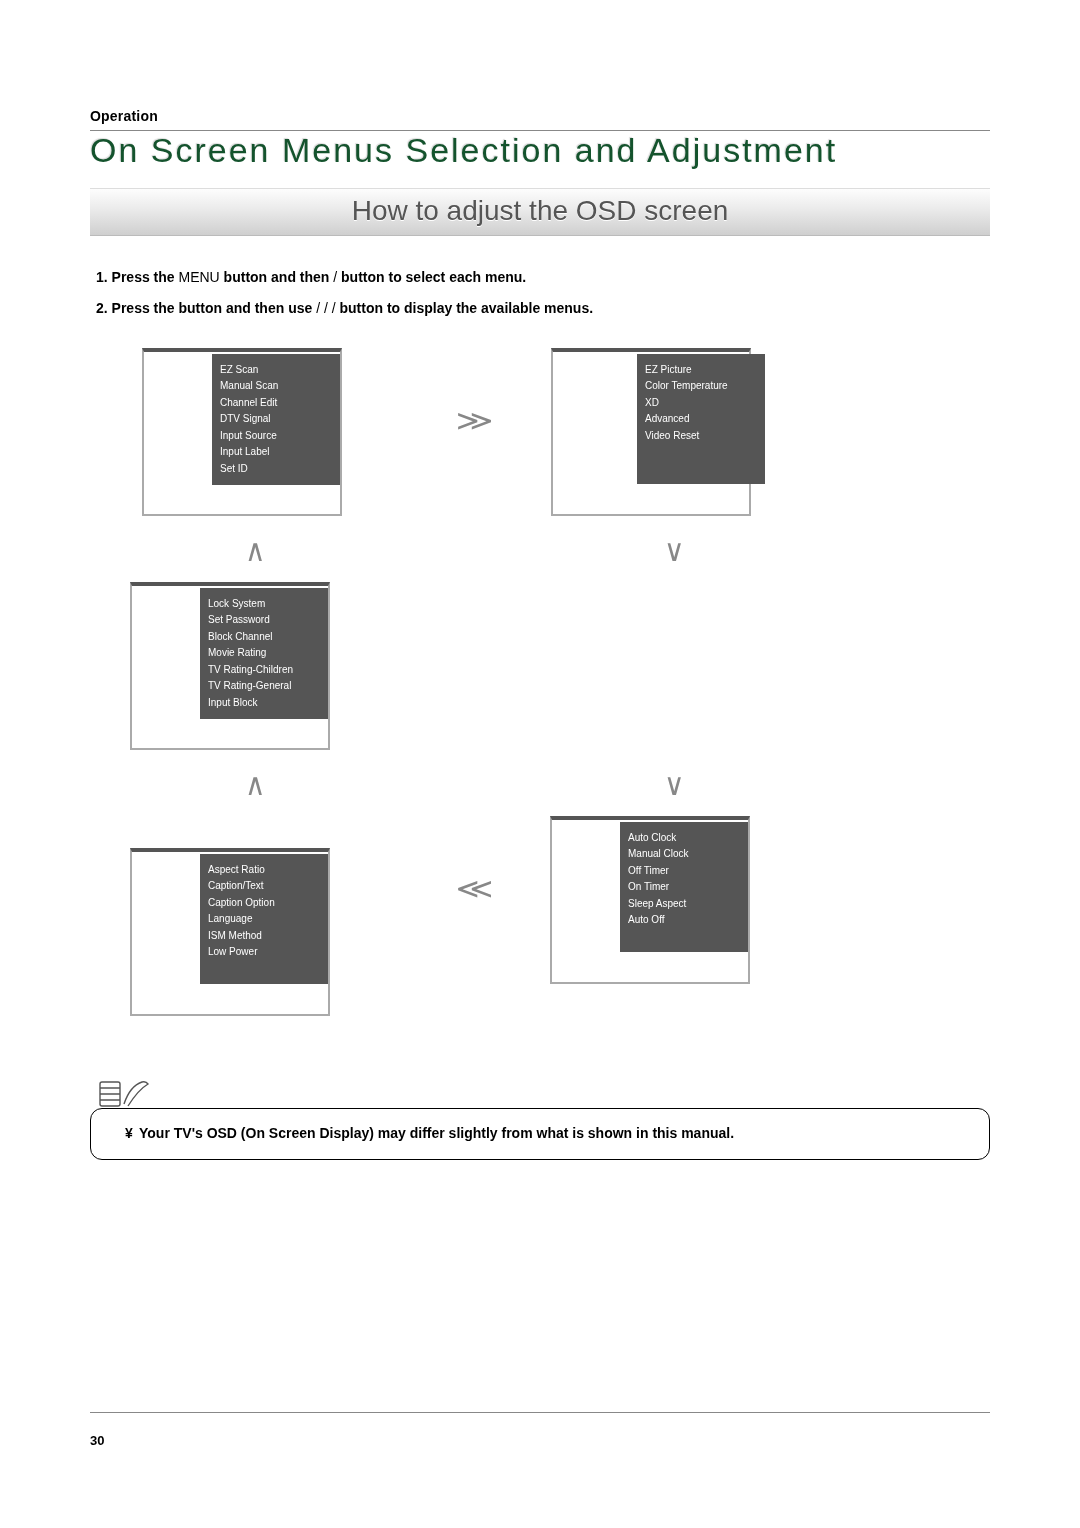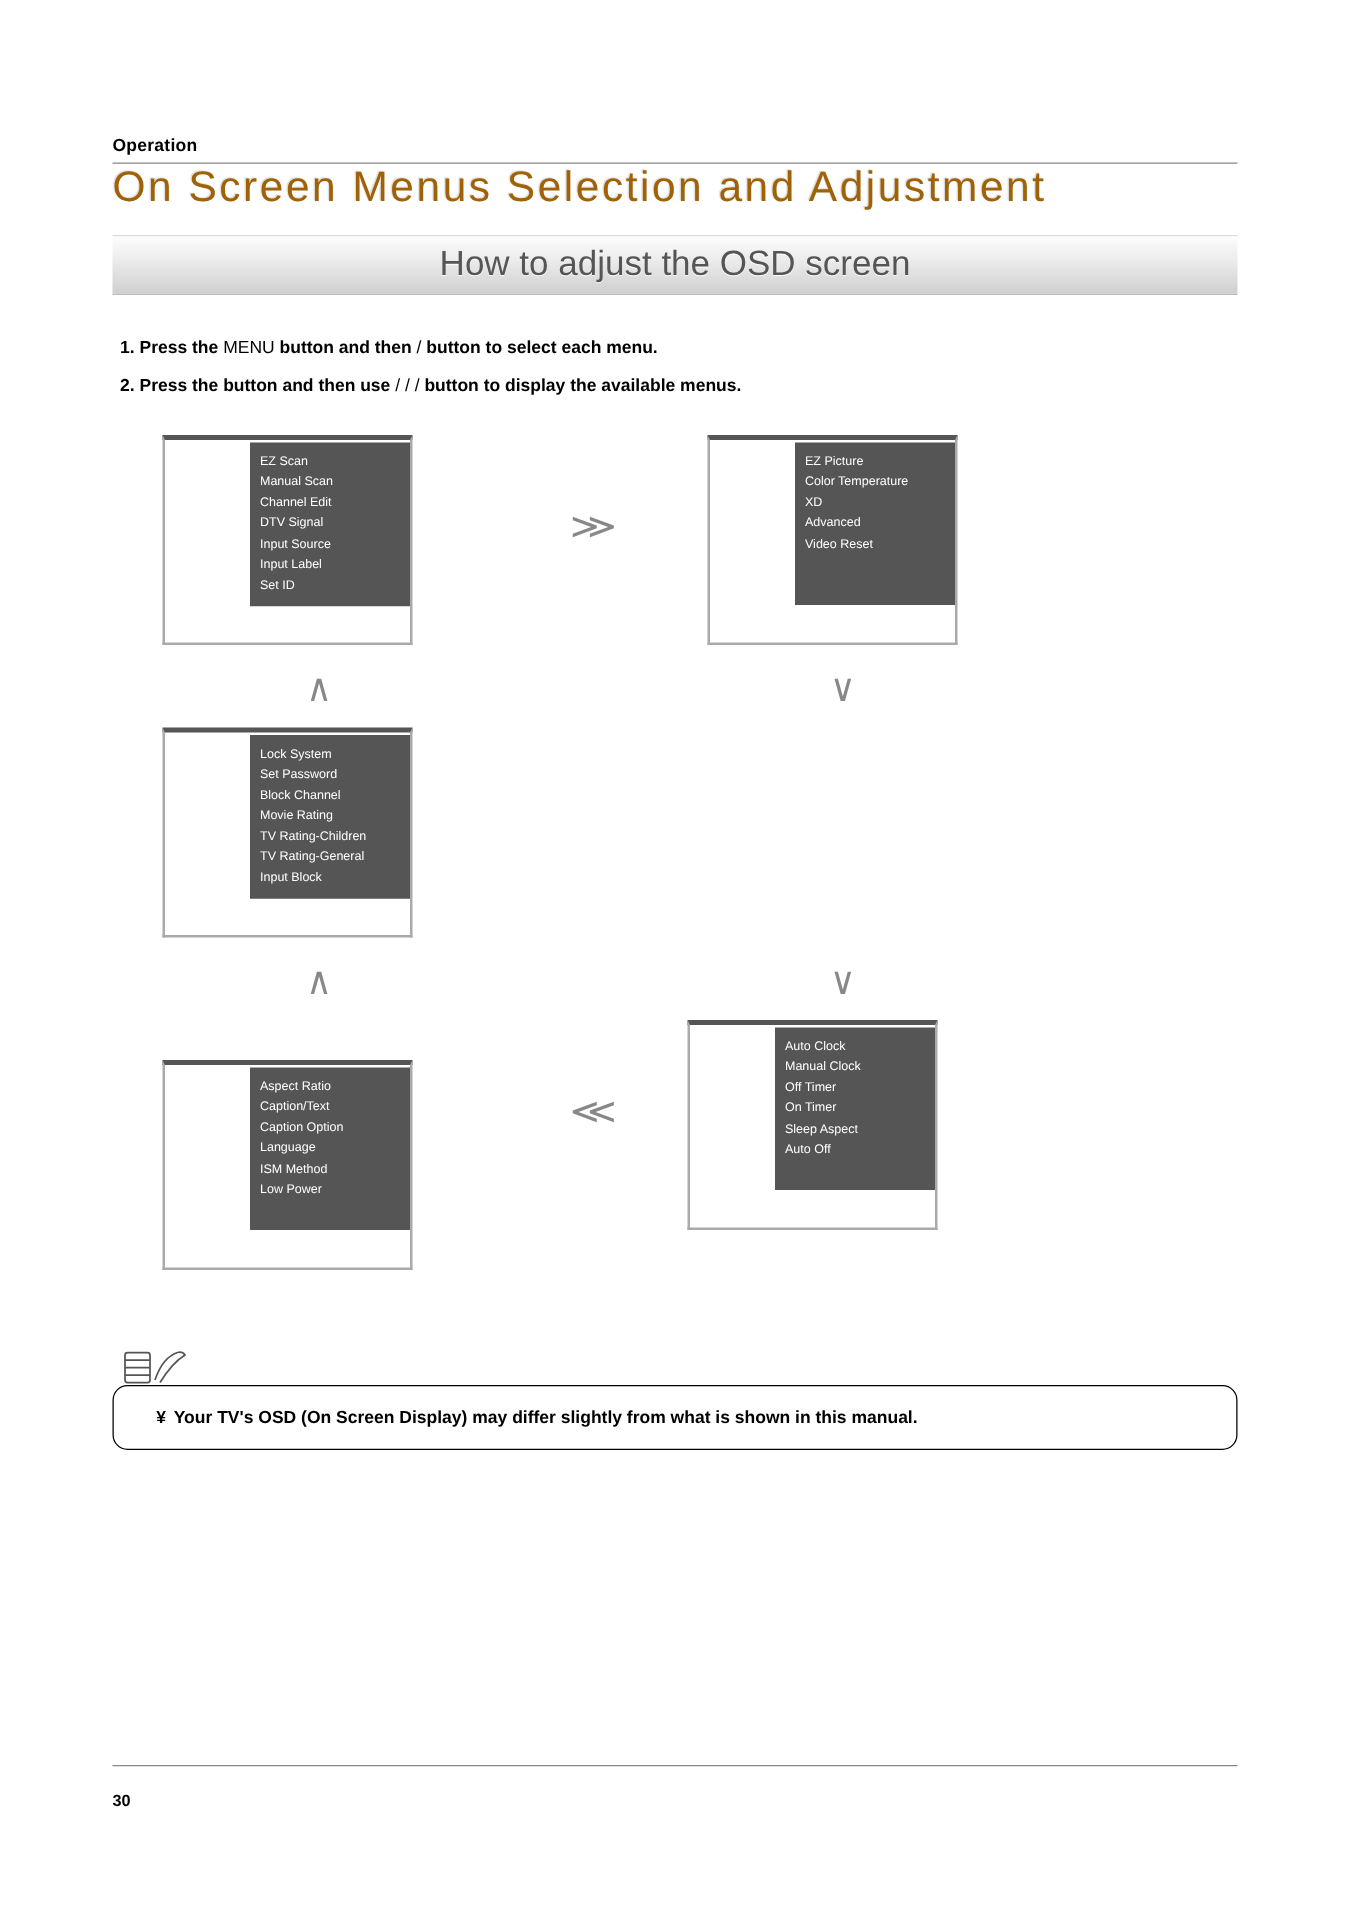--- a/index.html
+++ b/index.html
@@ -16,21 +16,21 @@
   }
   .section-label {
     font-size: 14px;
     font-weight: bold;
     border-bottom: 1px solid #888;
     padding-bottom: 6px;
     letter-spacing: 0.2px;
   }
   .title {
     font-size: 34px;
-    color: #a16207;
+    color: #14532d;
     letter-spacing: 2px;
     text-shadow: 1px 1px 1px rgba(255,255,255,0.6), -1px -1px 1px rgba(0,0,0,0.15);
     margin-bottom: 18px;
   }
   .subtitle-bar {
     background: linear-gradient(to bottom, #fdfdfd 0%, #eaeaea 45%, #cfcfcf 100%);
     text-align: center;
     font-size: 28px;
     color: #555;
     padding: 6px 0 8px 0;
@@ -68,22 +68,22 @@
     background: #555;
     color: #fff;
     font-size: 10px;
     line-height: 1.65;
     padding: 8px 8px 8px 8px;
     min-height: 130px;
     width: 128px;
   }
   .menu-card .item { white-space: nowrap; }
   
-  #card-setup   { left: 0;   top: 0;   }
-  #card-video   { left: 436px; top: 0;   }
+  #card-setup   { left: 12px;   top: 0;   }
+  #card-video   { left: 421px; top: 0; padding-left: 16px;   }
   #card-lock    { left: 0;   top: 234px; }
   #card-audio   { left: 420px; top: 234px; }
   #card-option  { left: 0;   top: 468px; margin-top: 32px; }
   #card-timer   { left: 420px; top: 468px; }
 
   .arrow {
     position: absolute;
     font-size: 28px;
     color: #888;
     transform: scaleX(1.3);

